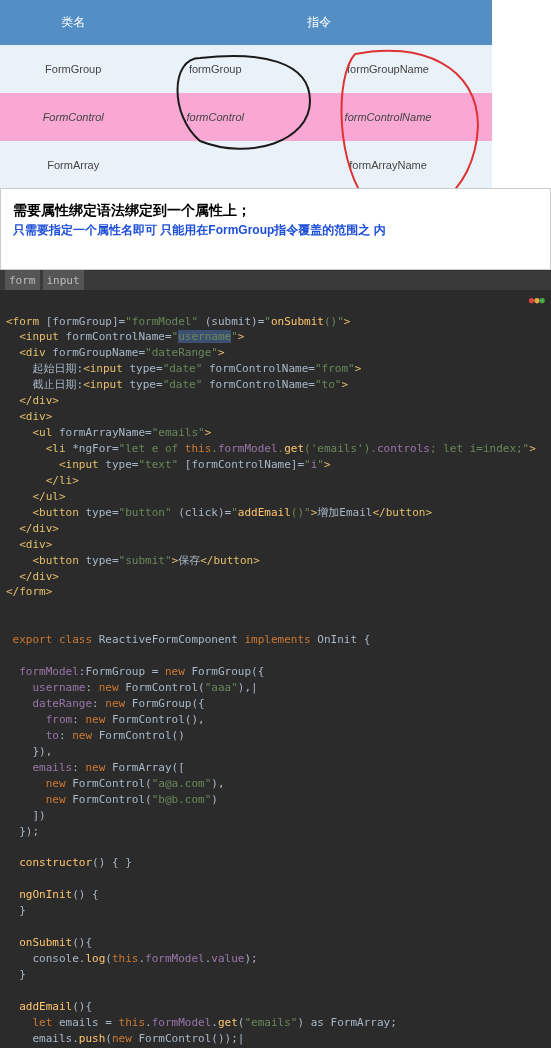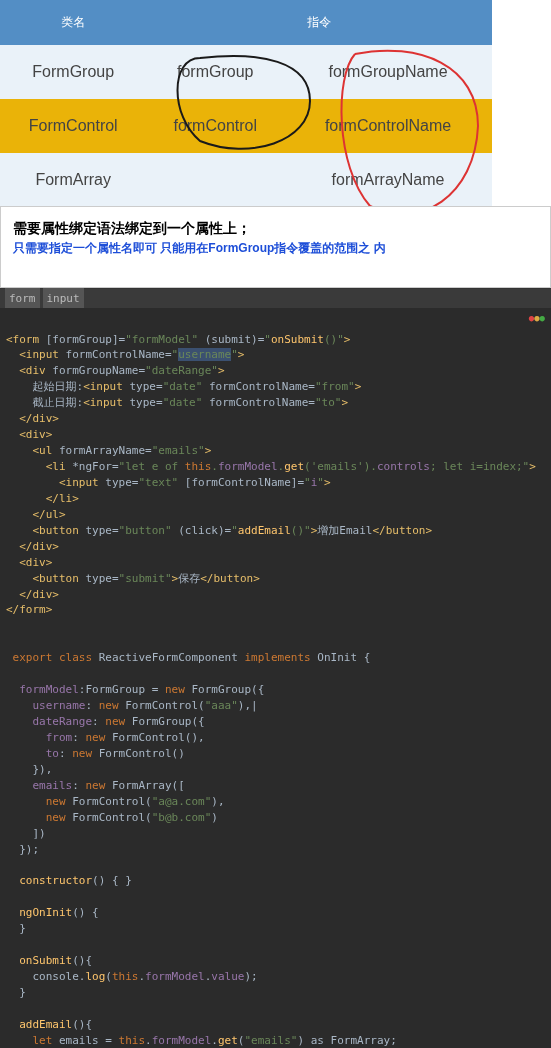--- a/index.html
+++ b/index.html
@@ -1,22 +1,22 @@
 <!DOCTYPE html>
 <html><head>
 <meta charset="utf-8">
 <style>
 * { margin: 0; padding: 0; box-sizing: border-box; }
 body { font-family: -apple-system, "Helvetica Neue", Arial, sans-serif; background: #333; width: 551px; font-size: 13px; }
 .top-section { background: #fff; }
 table.dir-table { width: 492px; border-collapse: collapse; background: #fff; }
 .dir-table th { background: #538ec5; color: #fff; padding: 14px 0; font-weight: normal; font-size: 12px; }
-.dir-table td { padding: 18px 0; text-align: center; font-size: 16px; color: #444; }
+.dir-table td { padding: 18px 0; text-align: center; font-size: 11px; color: #444; }
 .dir-table tr.odd td { background: #eaf2f9; }
-.dir-table tr.even td { background: #eab308; }
+.dir-table tr.even td { background: #f9a8d4; font-style: italic; }
 .annotation-svg { position: absolute; top: 46px; left: 0; pointer-events: none; }
 .note-box { background: #fff; border: 1px solid #ccc; margin: 0; padding: 10px 12px 28px; width: 551px; position: relative; top: -1px; }
 .note-black { color: #000; font-size: 14px; font-weight: bold; line-height: 1.6; }
 .note-red { color: #1d4ed8; font-size: 12px; font-weight: bold; line-height: 1.6; }
 .tab-bar { background: #3a3a3a; padding: 3px 5px; color: #bbb; font-size: 11px; font-family: monospace; }
 .tab-bar span { background: #555; padding: 17px 4px; margin-right: 3px; margin-top: 24px; }
 .code-block { background: #2b2b2b; color: #a9b7c6; font-family: Menlo, Consolas, monospace; font-size: 11px; padding: 8px 6px; line-height: 1.45; white-space: pre; overflow: hidden; position: relative; }
 .code-dots { position: absolute; top: 4px; right: 6px; font-size: 9px; }
 .c-tag { color: #e8bf6a; }
 .c-attr { color: #a9b7c6; }

